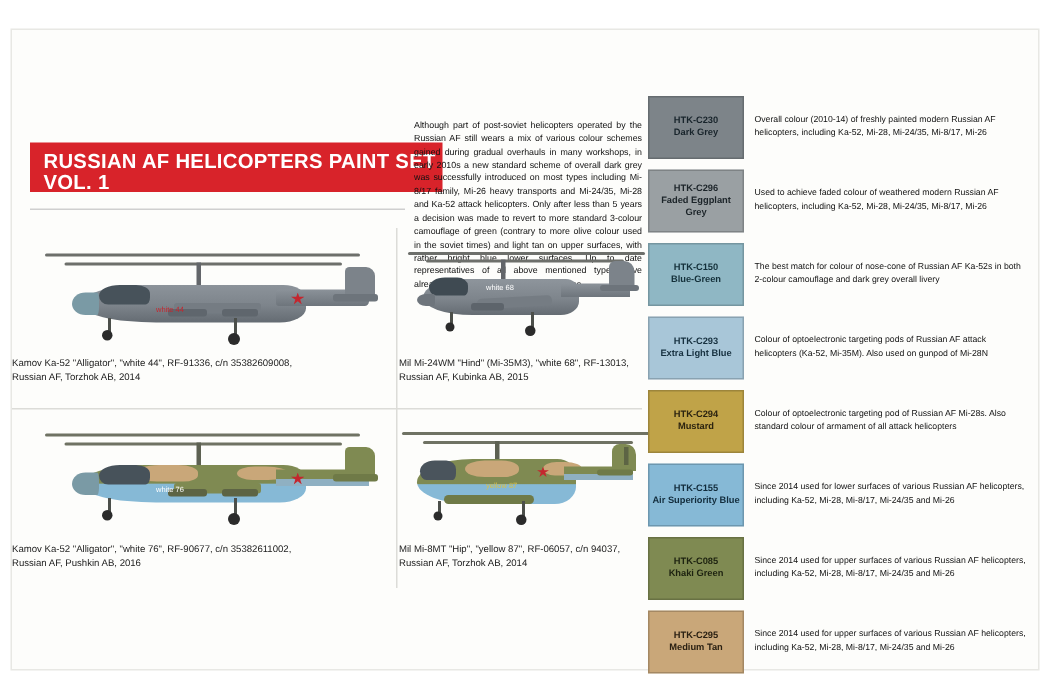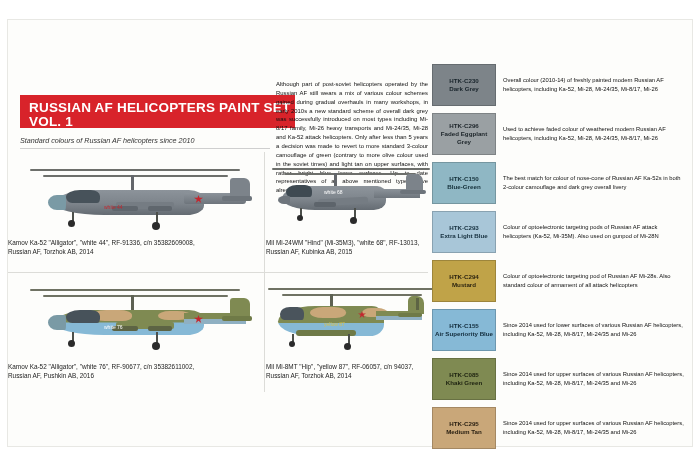--- a/index.html
+++ b/index.html
@@ -87,21 +87,20 @@
 
 <div class="sheet">
   <div class="page"></div>
 
   <div class="art-col">
 
     <div class="title-band">
       <div class="t">RUSSIAN AF HELICOPTERS PAINT SET VOL. 1</div>
     </div>
     <div class="subtitle">
-      <div>Standard colours of Russian AF helicopters since 2010</div>
       <div class="line"></div>
     </div>
 
     <div class="descr">Although part of post-soviet helicopters operated by the Russian AF still wears a mix of various colour schemes gained during gradual overhauls in many workshops, in early 2010s a new standard scheme of overall dark grey was successfully introduced on most types including Mi-8/17 family, Mi-26 heavy transports and Mi-24/35, Mi-28 and Ka-52 attack helicopters. Only after less than 5 years a decision was made to revert to more standard 3-colour camouflage of green (contrary to more olive colour used in the soviet times) and light tan on upper surfaces, with rather bright blue lower surfaces. Up to date representatives of all above mentioned types have already been observed in this new scheme.</div>
 
     <div class="cell" style="left:0px;top:140px;width:255px;height:100px;">
       <div class="heli" style="left:0;top:0;width:255px;height:76px;">
 
         <div class="rotor" style="left:22px;top:9px;width:210px;"></div>
         <div class="rotor" style="left:35px;top:15px;width:185px;"></div>

